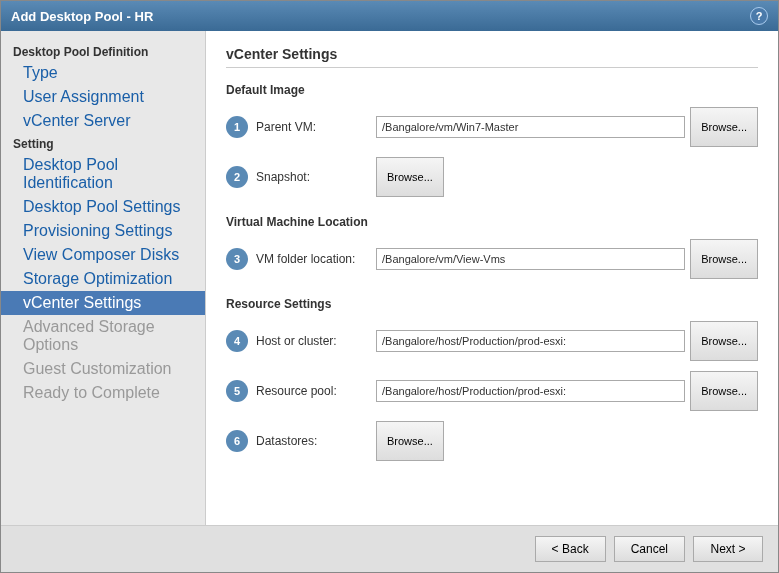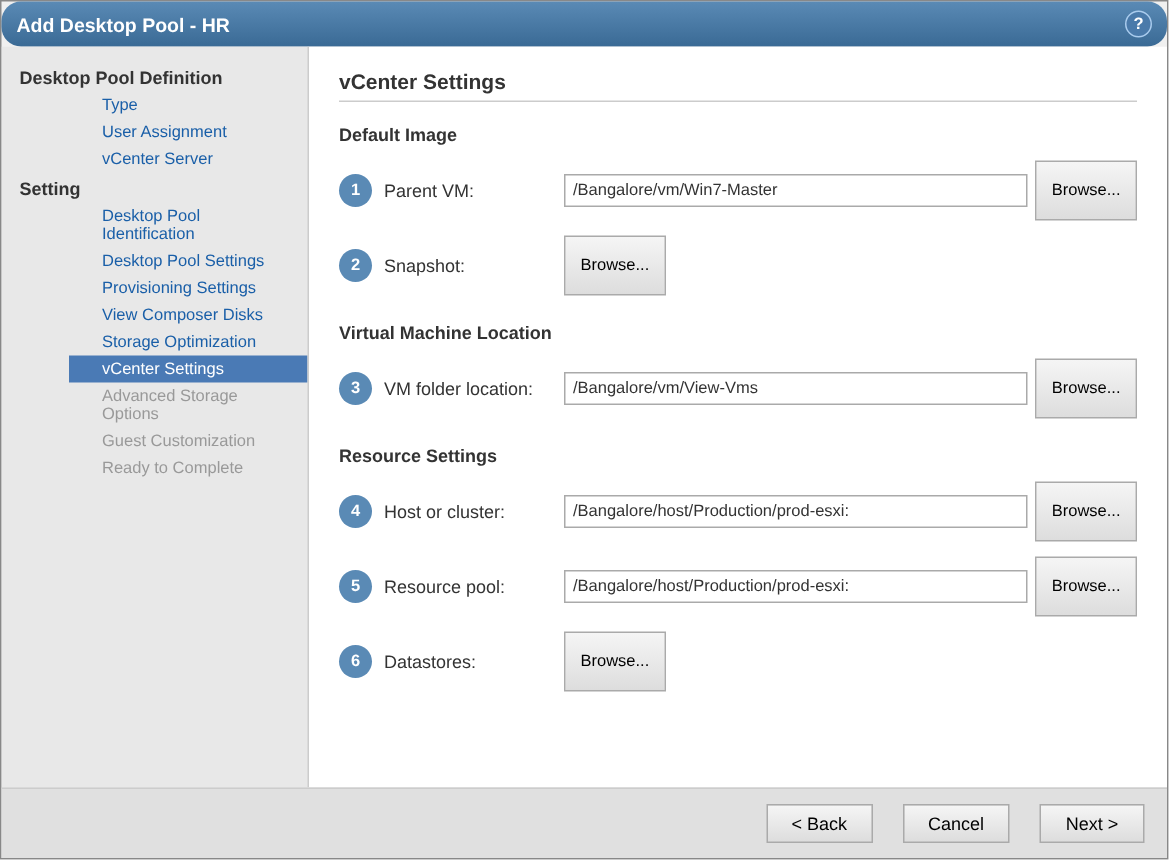--- a/index.html
+++ b/index.html
@@ -21,21 +21,20 @@
     }
     .title-bar {
       background: linear-gradient(to bottom, #5a8ab5, #3a6a95);
       color: white;
       padding: 6px 10px;
       display: flex;
       justify-content: space-between;
       align-items: center;
       font-size: 13px;
       font-weight: bold;
-      border-radius: 13px;
     }
     .title-bar-help {
       width: 18px;
       height: 18px;
       border-radius: 50%;
       background: #4a7aaa;
       border: 1px solid #aaccee;
       color: white;
       font-size: 11px;
       display: flex;
@@ -58,22 +57,21 @@
     .sidebar-section-title {
       font-weight: bold;
       color: #333;
       padding: 4px 12px 2px 12px;
       font-size: 12px;
     }
     .sidebar-item {
       padding: 3px 12px 3px 22px;
       color: #1a5fa8;
       cursor: pointer;
-      font-size: 11px;
-      margin-left: 45px;
+      font-size: 16px;
     }
     .sidebar-item.active {
       background: #4a7ab5;
       color: white;
     }
     .sidebar-item.disabled {
       color: #999;
       cursor: default;
     }
     .content-area {
@@ -155,21 +153,21 @@
     }
     .section-block {
       margin-bottom: 18px;
     }
     .footer {
       background: #e0e0e0;
       border-top: 1px solid #ccc;
       padding: 10px 15px;
       display: flex;
       justify-content: flex-end;
-      gap: 20px;
+      gap: 8px;
     }
     .footer-btn {
       background: linear-gradient(to bottom, #f5f5f5, #ddd);
       border: 1px solid #aaa;
       padding: 5px 16px;
       font-size: 12px;
       cursor: pointer;
       min-width: 70px;
     }
   </style>

